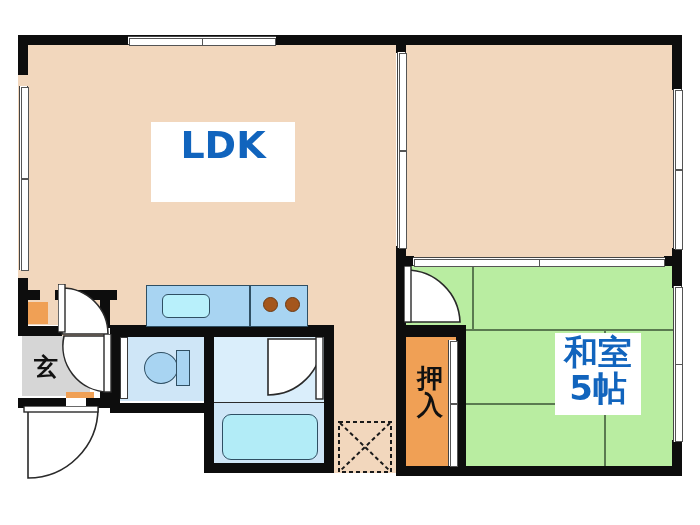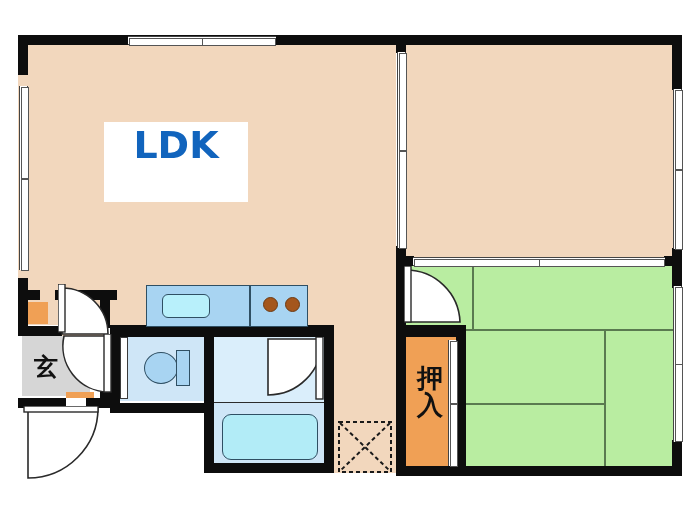--- a/index.html
+++ b/index.html
@@ -22,21 +22,21 @@
   
   .win-h{background:#ffffff;border-top:1px solid #444;border-bottom:1px solid #444;}
   .win-h .sash{position:absolute;background:#ffffff;border:1px solid #555;}
   .win-v{background:#ffffff;border-left:1px solid #444;border-right:1px solid #444;}
   .win-v .sashv{position:absolute;background:#ffffff;border:1px solid #555;}
   
   .fx{border:1.6px solid #2f4f63;}
   .burner{border-radius:50%;background:#a4561c;border:1.4px solid #6d3a12;}
   
   .lbl{color:#1164bd;background:#ffffff;font-weight:bold;text-align:center;line-height:1.05;
-       font-family:"DejaVu Sans","Liberation Sans",sans-serif;}
+       font-family:"DejaVu Sans","Liberation Sans",sans-serif;margin-left:47px;}
   .lbl .l1{display:block;}
   .lbl .l2{display:block;}
   .genkan-ch{color:#111;font-weight:bold;font-family:"DejaVu Sans",sans-serif;text-align:center;}
   .closet-ch{color:#111;font-weight:bold;font-family:"DejaVu Sans",sans-serif;text-align:center;line-height:1.02;}
 </style>
 </head>
 <body>
 
 <div id="plan">
 
@@ -207,20 +207,24 @@
       <line x1="2" y1="2" x2="52" y2="50" stroke="#1a1a1a" stroke-width="2" stroke-dasharray="4 3"></line>
       <line x1="52" y1="2" x2="2" y2="50" stroke="#1a1a1a" stroke-width="2" stroke-dasharray="4 3"></line>
     </svg>
   </div>
 
   <div class="abs lbl" style="left:104px;top:122px;width:144px;height:80px;font-size:38px;padding-top:4px;">
     <span class="l1">LDK</span>
   </div>
 
 
+  <div class="abs lbl" style="left:508px;top:333px;width:86px;height:82px;font-size:34px;padding-top:2px;">
+    <span class="l1">和室</span>
+    <span class="l2">5帖</span>
+  </div>
 
   <div class="abs genkan-ch" style="left:30px;top:352px;width:32px;height:30px;font-size:24px;line-height:30px;">玄</div>
 
   <div class="abs closet-ch" style="left:410px;top:365px;width:40px;height:74px;font-size:26px;">
     <span style="display:block;">押</span>
     <span style="display:block;">入</span>
   </div>
 
 </div>
 

